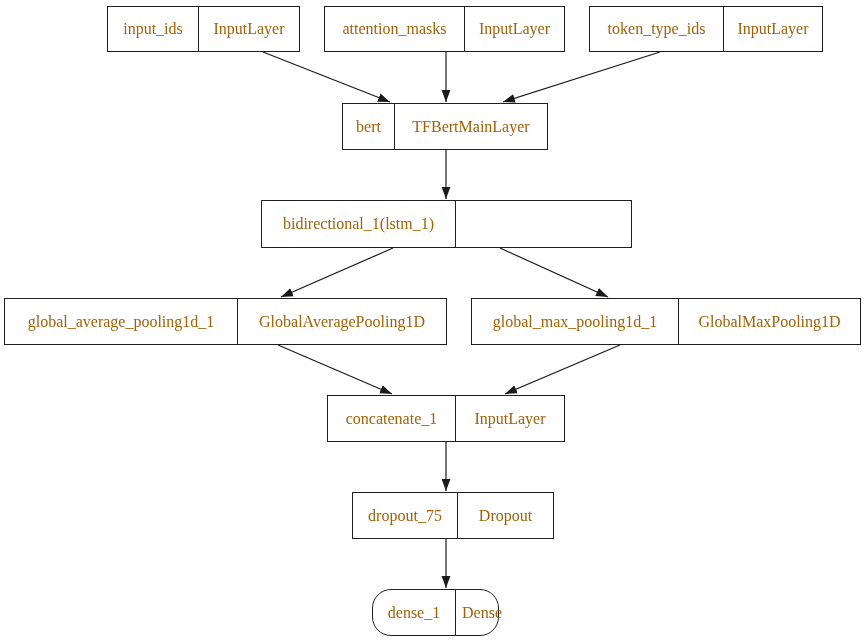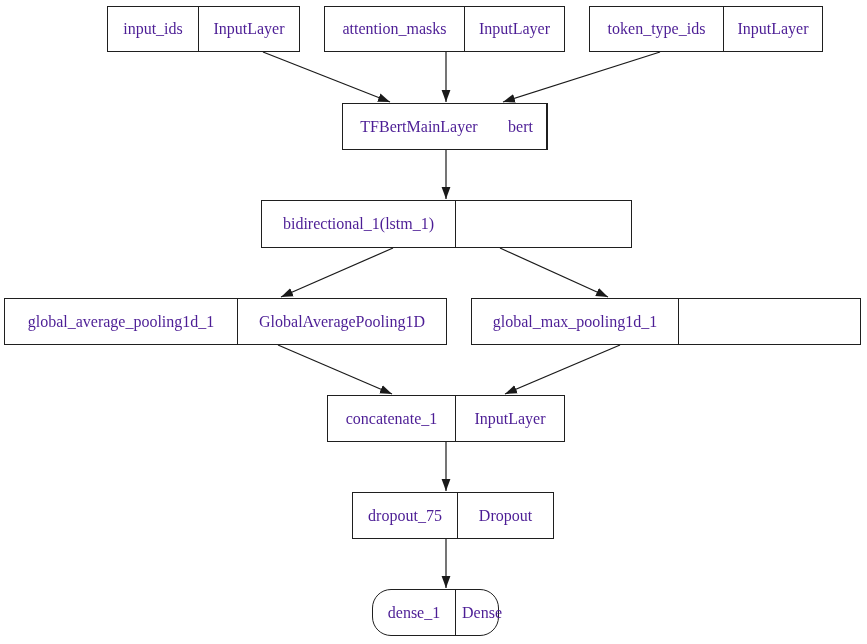--- a/index.html
+++ b/index.html
@@ -6,21 +6,21 @@
     margin: 0;
     padding: 0;
     background: #ffffff;
   }
   #canvas {
     position: relative;
     width: 867px;
     height: 644px;
     background: #ffffff;
     font-family: "Liberation Serif", "DejaVu Serif", serif;
-    color: #4c1d95;
+    color: #a16207;
     overflow: hidden;
   }
   #edges {
     position: absolute;
     left: 0;
     top: 0;
     width: 867px;
     height: 644px;
   }
   #edges line {
@@ -85,35 +85,36 @@
     <div class="cell name-cell" style="width:140px;">attention_masks</div>
     <div class="cell type-cell">InputLayer</div>
   </div>
 
   <div class="node" style="left:589px; top:6px; width:234px; height:46px;">
     <div class="cell name-cell" style="width:134px;">token_type_ids</div>
     <div class="cell type-cell">InputLayer</div>
   </div>
 
   <div class="node" style="left:342px; top:103px; width:206px; height:47px;">
+    <div class="cell name-cell" style="width:52px;">bert</div>
     <div class="cell type-cell">TFBertMainLayer</div>
-    <div class="cell name-cell" style="width:52px;">bert</div>
   </div>
 
   <div class="node" style="left:261px; top:200px; width:371px; height:48px;">
     <div class="cell name-cell" style="width:194px;">bidirectional_1(lstm_1)</div>
   </div>
 
   <div class="node" style="left:4px; top:298px; width:443px; height:47px;">
     <div class="cell name-cell" style="width:233px;">global_average_pooling1d_1</div>
     <div class="cell type-cell">GlobalAveragePooling1D</div>
   </div>
 
   <div class="node" style="left:471px; top:298px; width:390px; height:47px;">
     <div class="cell name-cell" style="width:207px;">global_max_pooling1d_1</div>
+    <div class="cell type-cell">GlobalMaxPooling1D</div>
   </div>
 
   <div class="node" style="left:327px; top:395px; width:238px; height:47px;">
     <div class="cell name-cell" style="width:128px;">concatenate_1</div>
     <div class="cell type-cell">InputLayer</div>
   </div>
 
   <div class="node" style="left:352px; top:492px; width:202px; height:47px;">
     <div class="cell name-cell" style="width:105px;">dropout_75</div>
     <div class="cell type-cell">Dropout</div>

